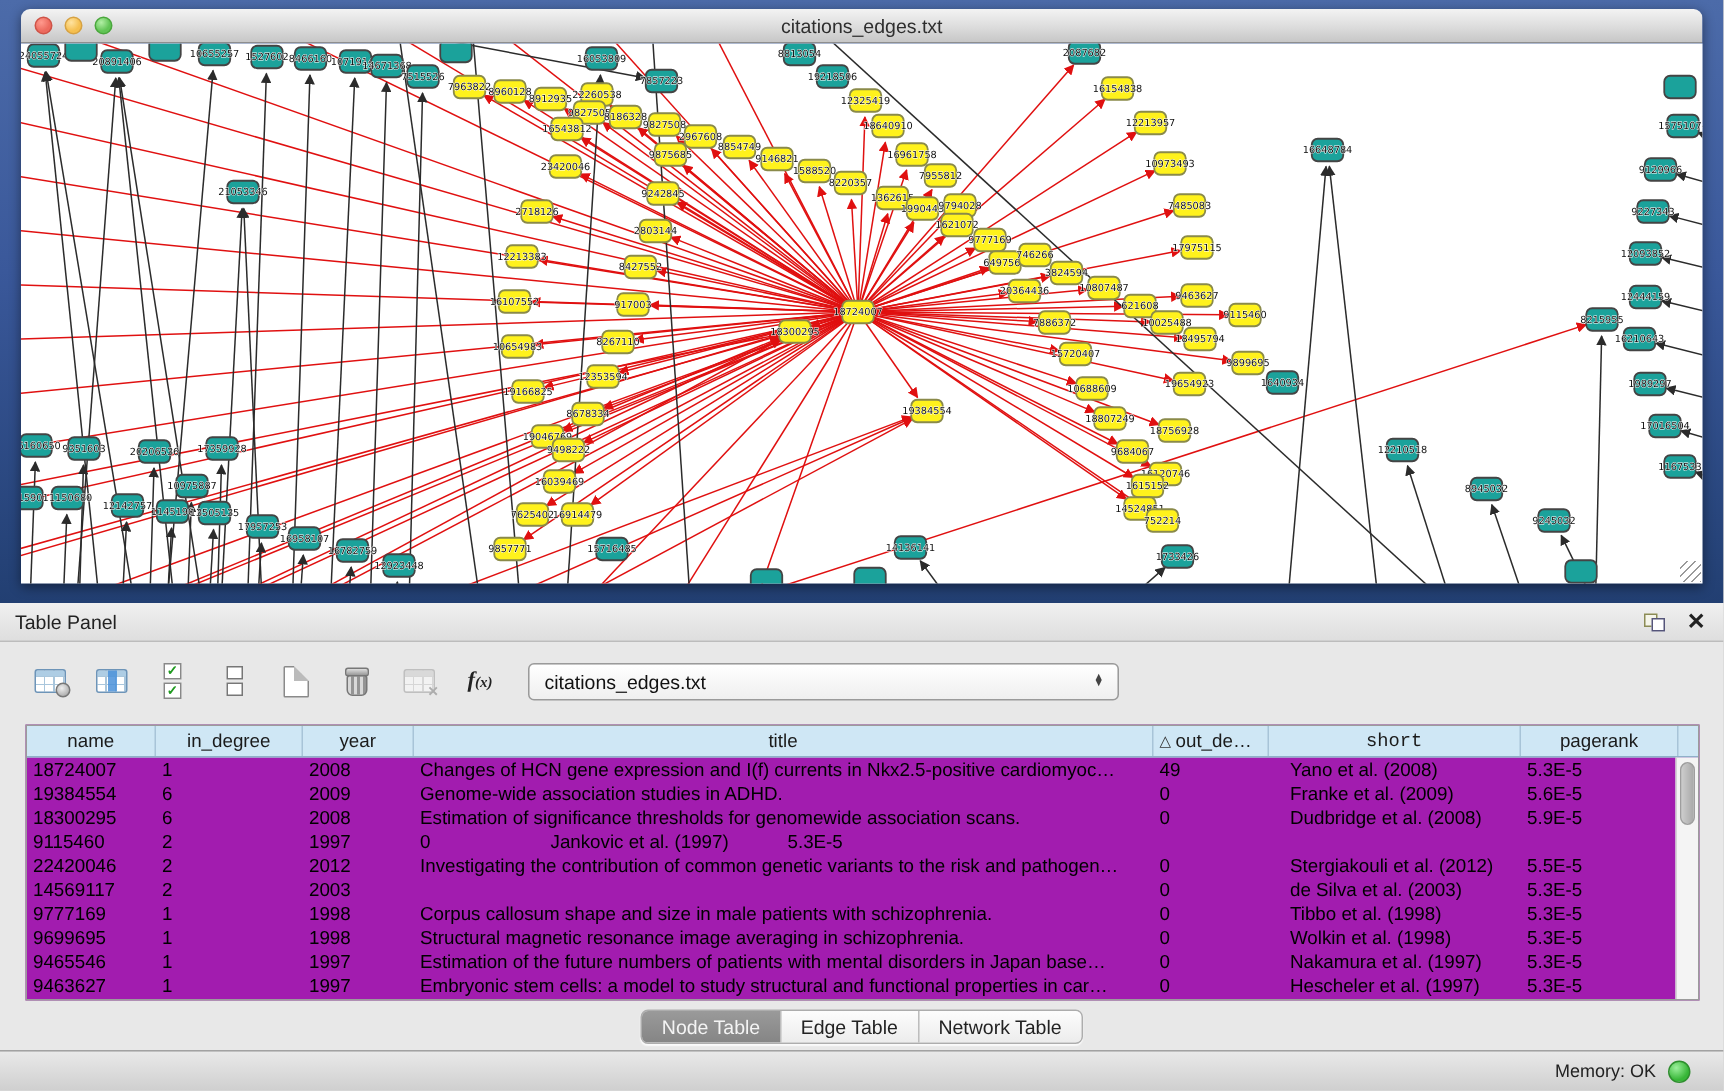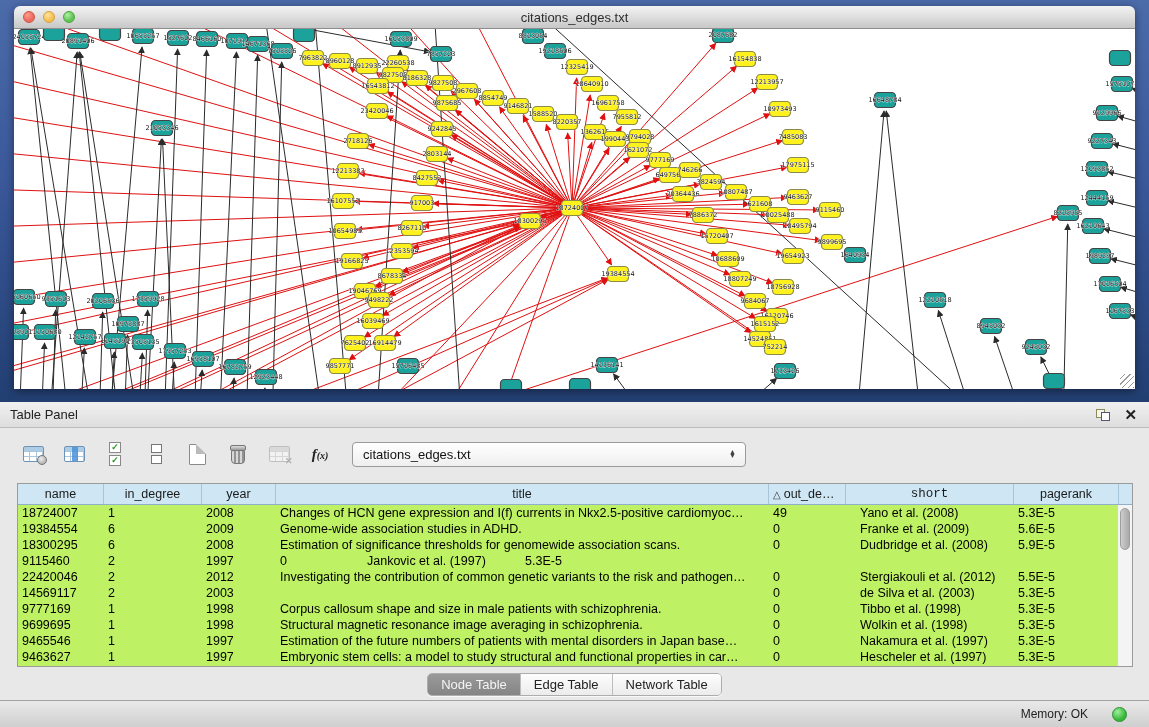--- a/index.html
+++ b/index.html
@@ -62,21 +62,21 @@
   .trash-ic .bin{position:absolute;left:1px;right:1px;top:5px;bottom:0;border:1px solid #777;border-radius:2px 2px 4px 4px;
      background:repeating-linear-gradient(90deg,#d8d8d8 0 2px,#949494 2px 4px);}
   .fx{font-family:"Liberation Serif",serif;font-style:italic;font-weight:bold;font-size:15px;color:#222;}
   .fx small{font-size:10px;font-weight:bold;}
   .dropdown{width:392px;height:23px;border:1px solid #9a9a9a;border-radius:4px;margin-left:6px;
      background:linear-gradient(180deg,#ffffff,#efefef);display:flex;align-items:center;font-size:13px;color:#111;}
   .dropdown .val{margin-left:10px;flex:1;}
   .stepper{display:flex;flex-direction:column;margin-right:9px;line-height:4px;color:#444;font-size:7px;}
 
   
-  .dtable{position:absolute;left:17px;top:81px;width:1116px;height:184px;background:#bef264;
+  .dtable{position:absolute;left:17px;top:81px;width:1116px;height:184px;background:#a21caf;
           border:1px solid #9b9b9b;box-sizing:border-box;overflow:hidden;}
   .thead{display:flex;height:21px;background:#cfe7f5;border-bottom:1px solid #8fb0c8;box-sizing:border-box;}
   .th{display:flex;align-items:center;justify-content:center;font-size:12.5px;color:#1a1a1a;
       border-right:1px solid #a8c4d8;box-sizing:border-box;white-space:nowrap;overflow:hidden;}
   .th.sorted{justify-content:flex-start;padding-left:4px;}
   .sort-tri{font-size:10px;margin-right:3px;color:#333;}
   .tr{display:flex;height:16px;}
   .td{font-size:12.5px;color:#000;white-space:nowrap;overflow:hidden;box-sizing:border-box;
       padding-left:4px;line-height:16px;}
   .td.c5{padding-left:14px;}
@@ -89,21 +89,21 @@
   .seg-inner{display:inline-flex;border:1px solid #adadad;border-radius:5px;overflow:hidden;
              box-shadow:0 1px 1px rgba(255,255,255,.8);justify-content:space-between;}
   .seg-btn{padding:3px 13px;font-size:13px;color:#222;background:linear-gradient(180deg,#fdfdfd,#ececec);
            border-left:1px solid #bdbdbd;cursor:default;}
   .seg-btn:first-child{border-left:none;}
   .seg-btn.sel{background:linear-gradient(180deg,#9a9a9a,#858585);color:#f4f4f4;}
 
   
   .status-bar{position:absolute;left:0;top:700px;width:1149px;height:27px;border-top:1px solid #a2a2a2;
      background:linear-gradient(180deg,#e9e9e9,#cfcfcf);display:flex;align-items:center;justify-content:flex-end;box-sizing:border-box;}
-  .mem-label{font-size:12px;color:#222;margin-right:24px;}
+  .mem-label{font-size:12px;color:#222;margin-right:8px;}
   .mem-dot{width:13px;height:13px;border-radius:50%;margin-right:22px;
      background:radial-gradient(circle at 35% 30%,#9cf09c,#37b637 65%);border:1px solid #2e8f2e;}
 
   .g-label{font-family:"DejaVu Sans",sans-serif;font-size:6.5px;fill:#101010;
            paint-order:stroke;stroke:#ffffff;stroke-width:.6px;}
 </style>
 </head>
 <body>
 
 <div class="desktop">

